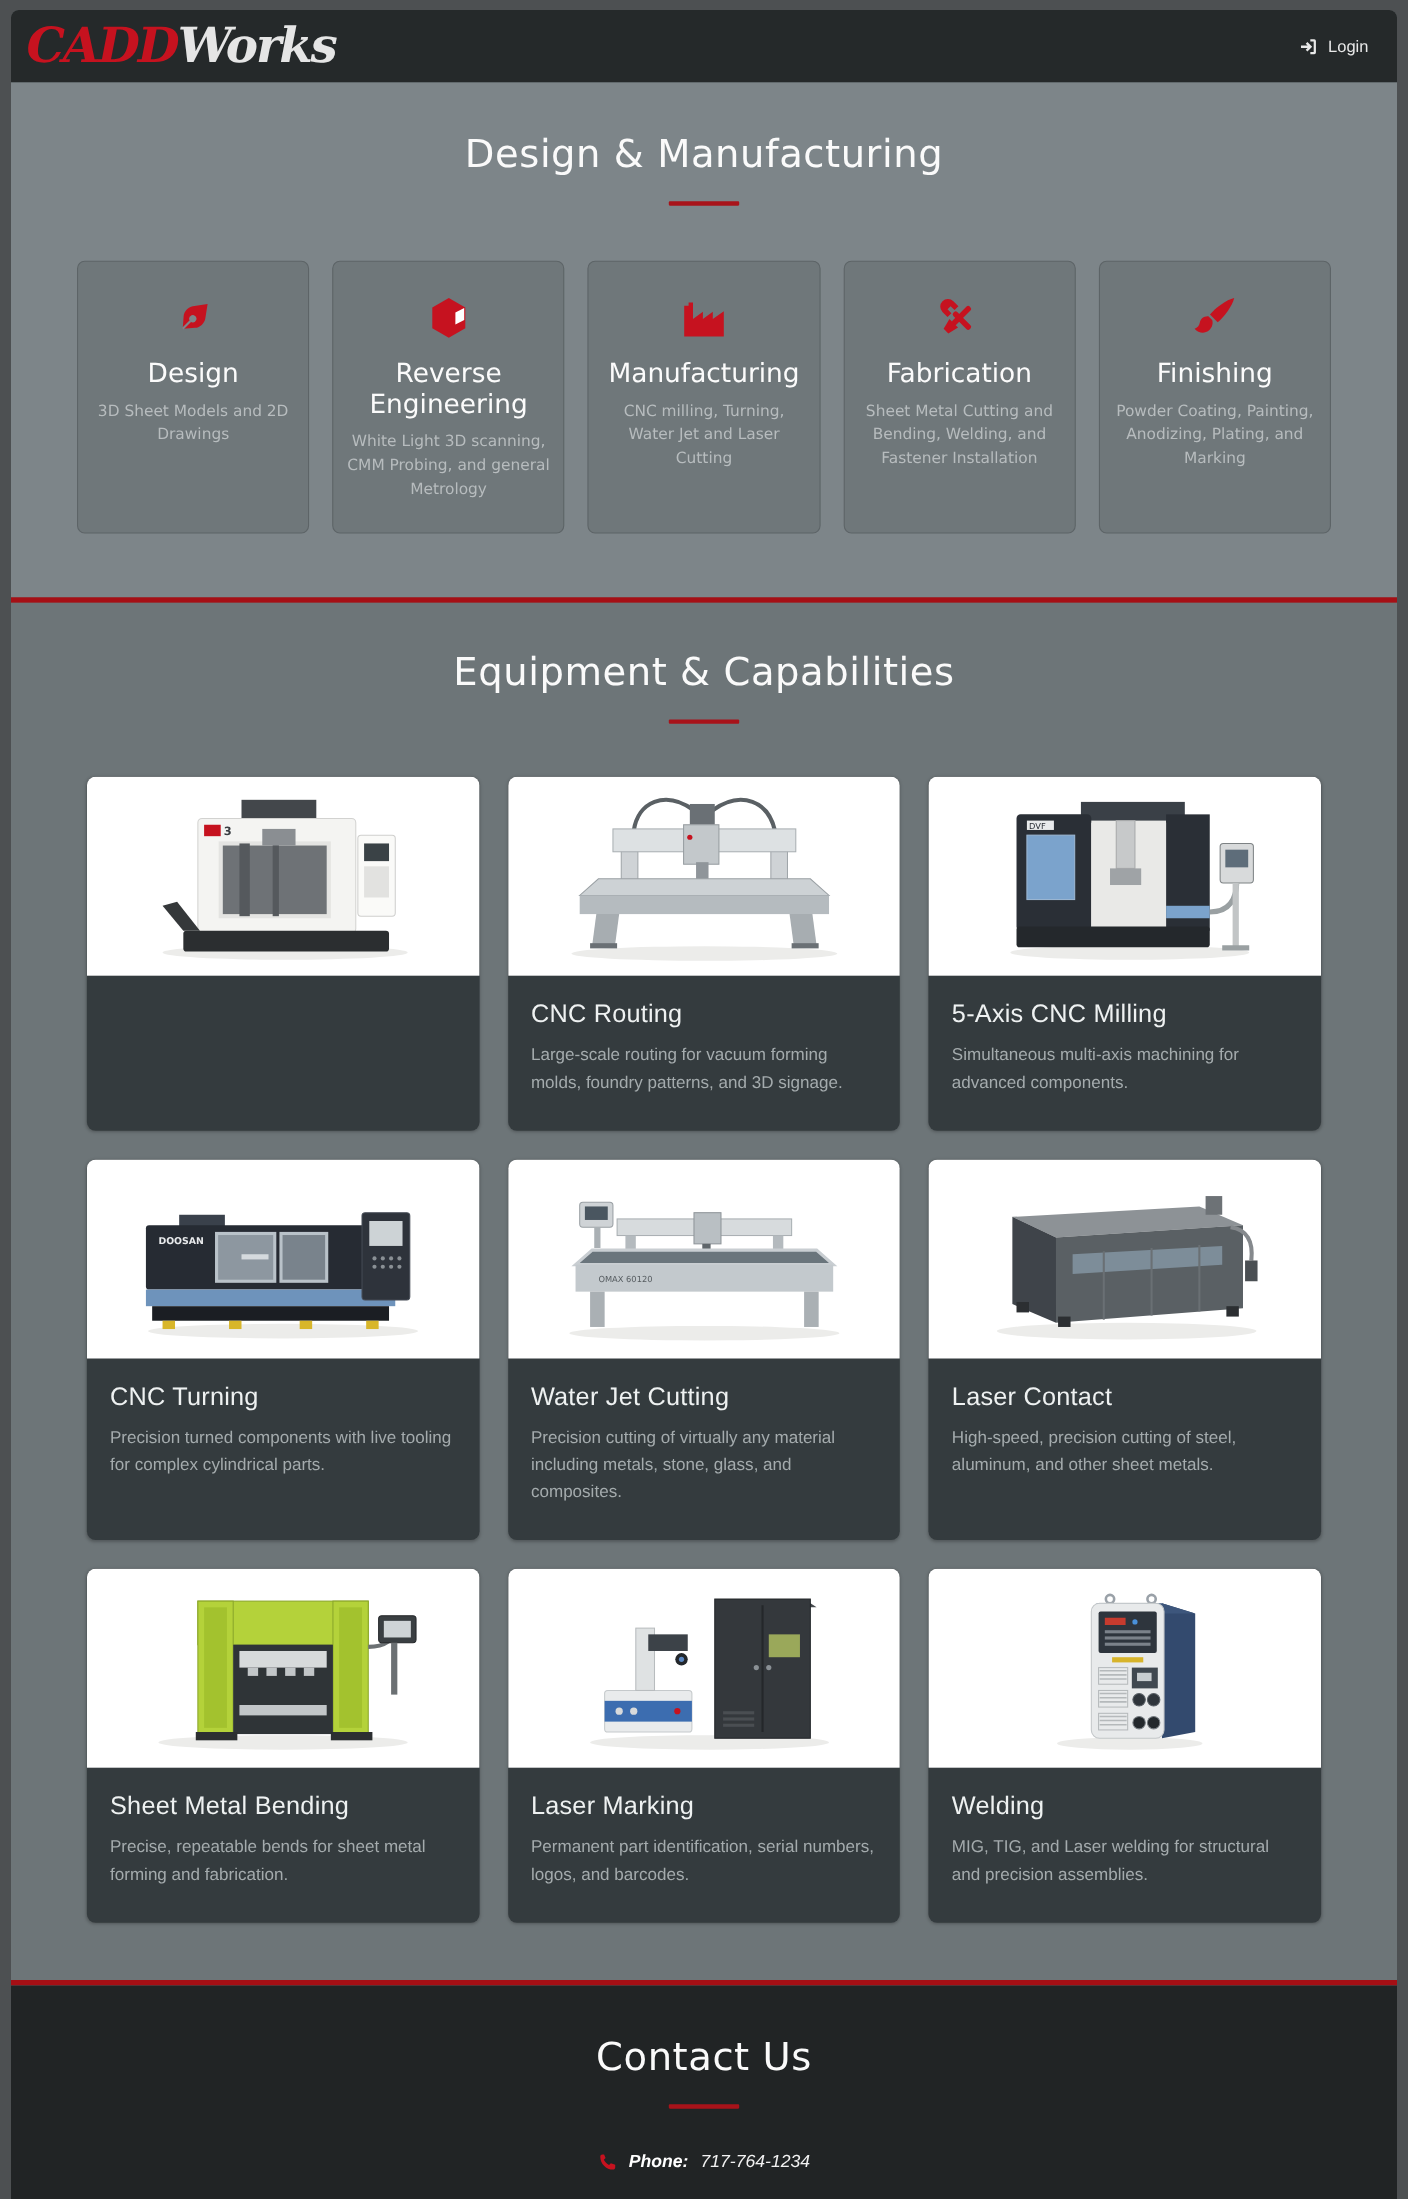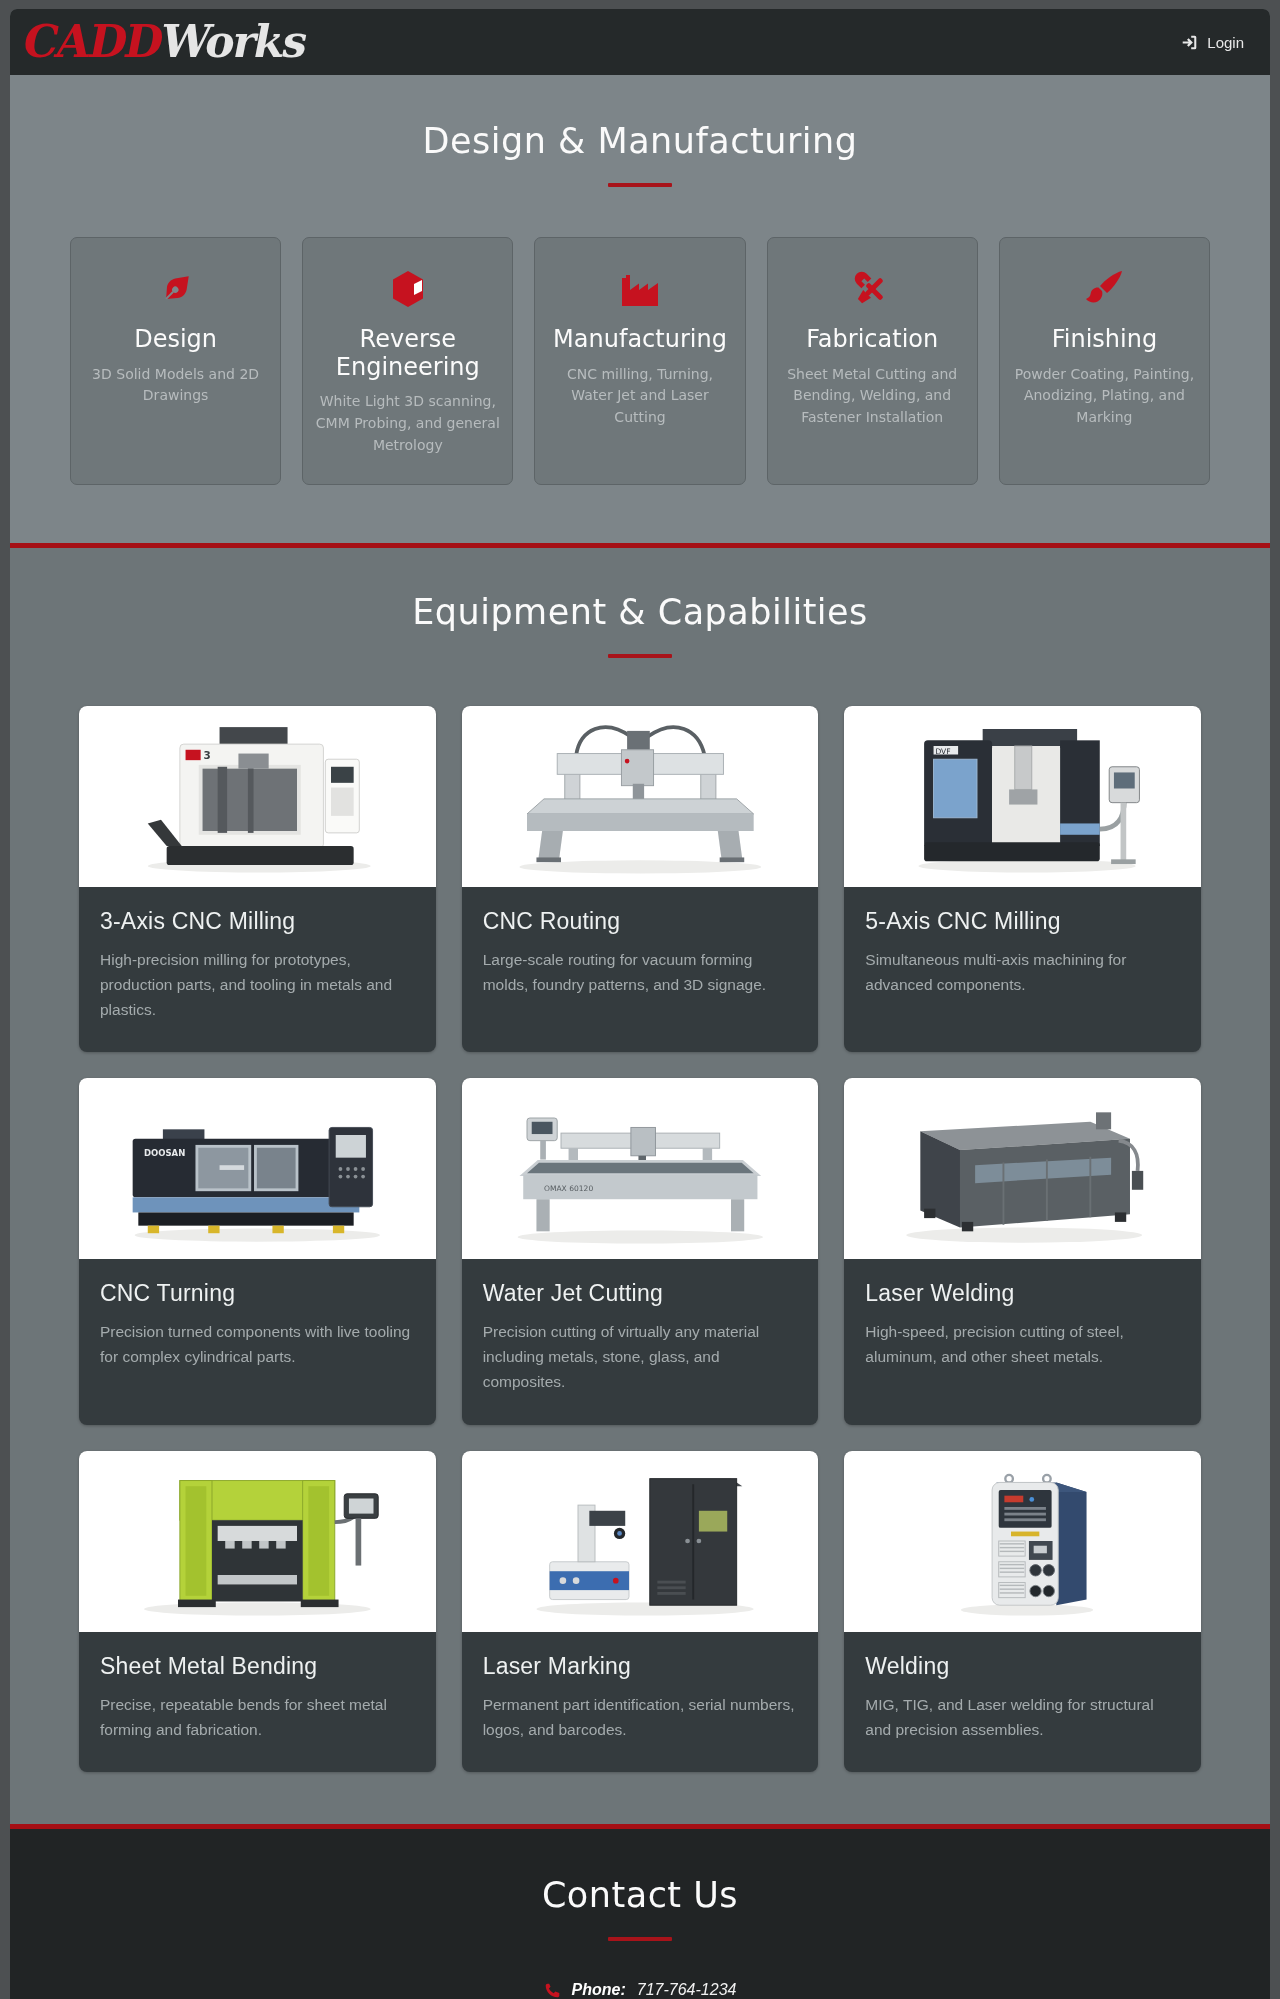--- a/index.html
+++ b/index.html
@@ -183,21 +183,21 @@
         <div class="icon-wrap">
           <svg width="40" height="40" viewBox="0 0 40 40" fill="#c6121f">
             <g transform="rotate(45 20 20)">
               <path d="M20 2l8 11c2.4 3.6 2.4 9-.6 12.4L20 34l-7.4-8.6c-3-3.4-3-8.8-.6-12.4z"></path>
               <circle cx="20" cy="21" r="3.2" fill="#7d8589"></circle>
               <rect x="19" y="24" width="2" height="10" fill="#7d8589"></rect>
             </g>
           </svg>
         </div>
         <h3>Design</h3>
-        <p>3D Solid Models and 2D Drawings</p>
+        <p>3D Sheet Models and 2D Drawings</p>
       </div>
 
       <div class="hero-card">
         <div class="icon-wrap">
           <svg width="40" height="40" viewBox="0 0 40 40">
             <path d="M20 2l15 8.5v19L20 38 5 29.5v-19z" fill="#c6121f"></path>
             <polygon points="26,15 34,11 34,22 26,26" fill="#ffffff"></polygon>
           </svg>
         </div>
         <h3>Reverse Engineering</h3>
@@ -264,24 +264,20 @@
             <rect x="150" y="58" width="6" height="70" fill="#55595d"></rect>
             <rect x="140" y="44" width="32" height="16" fill="#8a8e92"></rect>
             <rect x="84" y="40" width="16" height="11" fill="#c6121f"></rect>
             <text x="103" y="50" font-size="11" font-weight="bold" fill="#3a3e42" font-family="DejaVu Sans">3</text>
             <rect x="232" y="50" width="36" height="78" rx="3" fill="#fafaf8" stroke="#cfcfcd"></rect>
             <rect x="238" y="58" width="24" height="17" fill="#3a4246"></rect>
             <rect x="238" y="80" width="24" height="30" fill="#e2e2e0"></rect>
             <rect x="64" y="142" width="198" height="20" rx="3" fill="#2b2e30"></rect>
             <polygon points="64,142 44,118 58,114 80,142" fill="#35383a"></polygon>
           </svg>
-        </div>
-        <div class="equip-body">
-          <h3>3-Axis CNC Milling</h3>
-          <p>High-precision milling for prototypes, production parts, and tooling in metals and plastics.</p>
         </div>
       </div>
 
       <div class="equip-card">
         <div class="equip-photo">
           <svg viewBox="0 0 320 180">
             <ellipse cx="160" cy="164" rx="128" ry="7" fill="#ececea"></ellipse>
             <path d="M150,26 C 122,6 96,18 92,46" stroke="#5a6064" stroke-width="4" fill="none"></path>
             <path d="M168,26 C 196,6 222,18 228,46" stroke="#5a6064" stroke-width="4" fill="none"></path>
             <rect x="146" y="20" width="24" height="20" fill="#6a7075"></rect>
@@ -406,21 +402,21 @@
             <line x1="232" y1="77" x2="232" y2="141" stroke="#6a7074" stroke-width="2"></line>
             <rect x="238" y="30" width="16" height="18" fill="#6d7276"></rect>
             <rect x="56" y="132" width="12" height="10" fill="#2c2f32"></rect>
             <rect x="258" y="136" width="12" height="10" fill="#2c2f32"></rect>
             <rect x="96" y="146" width="12" height="10" fill="#2c2f32"></rect>
             <path d="M262,60 C 278,62 284,74 282,92" stroke="#85898d" stroke-width="4" fill="none"></path>
             <rect x="276" y="92" width="12" height="20" fill="#4a4f53"></rect>
           </svg>
         </div>
         <div class="equip-body">
-          <h3>Laser Welding</h3>
+          <h3>Laser Contact</h3>
           <p>High-speed, precision cutting of steel, aluminum, and other sheet metals.</p>
         </div>
       </div>
 
       <div class="equip-card">
         <div class="equip-photo">
           <svg viewBox="0 0 320 180">
             <ellipse cx="160" cy="162" rx="120" ry="7" fill="#ececea"></ellipse>
             <rect x="78" y="26" width="164" height="42" fill="#b4d23a" stroke="#8aa62a"></rect>
             <rect x="78" y="26" width="34" height="128" fill="#b4d23a" stroke="#8aa62a"></rect>

